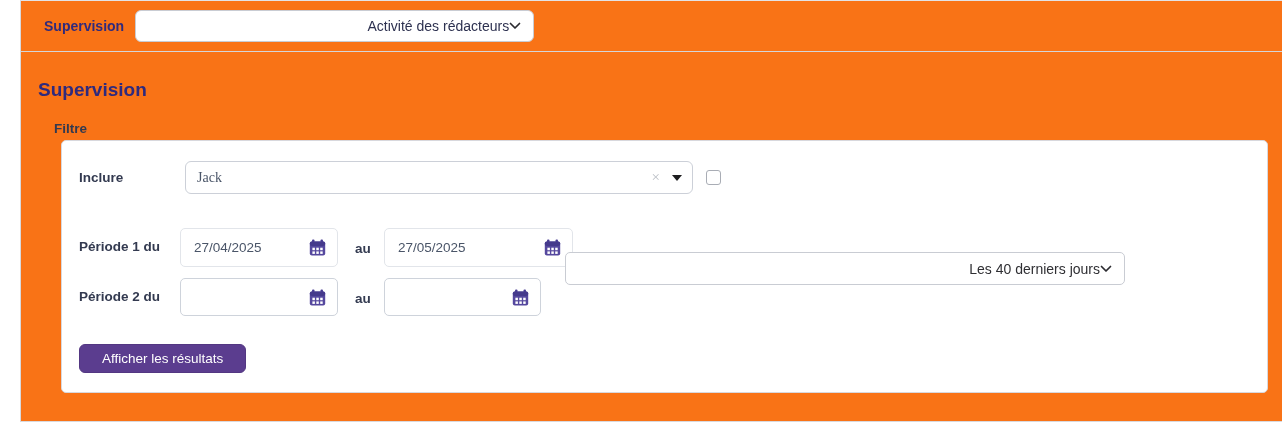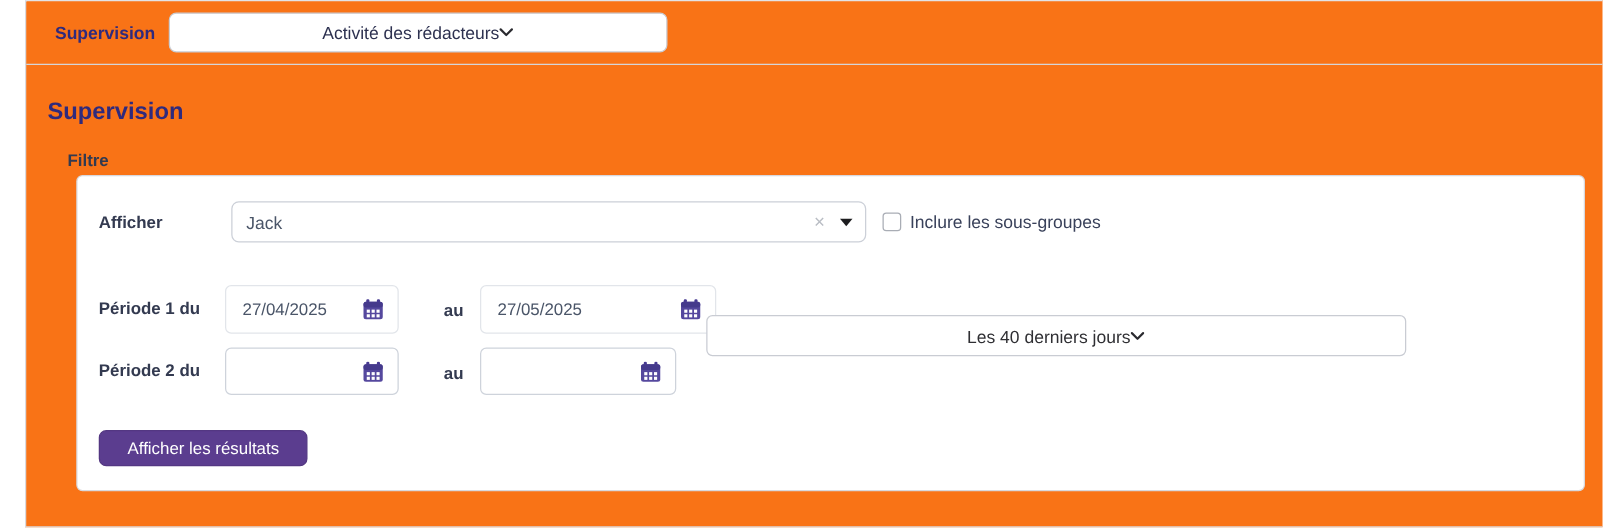--- a/index.html
+++ b/index.html
@@ -23,21 +23,21 @@
     padding-left: 23px;
   }
   .topbar-label {
     font-size: 14px; font-weight: bold; color: #2f2a7d;
     margin-right: 11px;
   }
   .select {
     background: #fff;
     border: 1px solid #c9ccd3;
     border-radius: 6px;
-    display: flex; align-items: center; justify-content: center;
+    display: flex; align-items: center; justify-content: flex-end;
     font-size: 14px; color: #2d3150;
     padding: 0 12px;
     cursor: pointer;
   }
   .topbar-select { width: 399px; height: 32px; }
   
   .main { position: relative; }
   .page-title {
     margin: 27px 0 0 17px;
     font-size: 19px; font-weight: bold; color: #2f2a7d;
@@ -61,20 +61,21 @@
   }
   
   .combo {
     position: absolute; left: 123px; top: 20px;
     width: 508px; height: 33px;
     border: 1px solid #ccd0d8; border-radius: 6px;
     background: #fff;
     display: flex; align-items: center;
     padding: 0 10px 0 11px;
     cursor: pointer;
+    font-family: Liberation Serif, serif;
   }
   .combo-value { flex: 1; font-size: 14px; color: #4a5568; }
   .clear-x {
     font-size: 15px; color: #b9bdc4; margin-right: 12px;
     line-height: 1; cursor: pointer;
   }
   .caret-down {
     width: 0; height: 0;
     border-left: 5px solid transparent;
     border-right: 5px solid transparent;
@@ -88,21 +89,21 @@
     border: 1px solid #a9adb5; border-radius: 3px;
     background: #fff; cursor: pointer;
   }
   .checkbox-label {
     position: absolute; left: 666px; top: 28px;
     font-size: 14px; color: #39415a;
   }
   
   .date-wrap {
     position: absolute;
-    width: 139px; height: 39px;
+    width: 158px; height: 39px;
     border-radius: 5px;
     background: #fff;
     display: flex; align-items: center;
   }
   .date-wrap.p1 { border: 1px solid #e2e5ea; }
   .date-wrap.p2 { border: 1px solid #ced3db; height: 38px; }
   .date-input {
     flex: 1; min-width: 0;
     border: none; outline: none; background: transparent;
     font-family: "Liberation Sans", sans-serif;
@@ -147,30 +148,29 @@
     </div>
   </header>
 
   <main class="main">
     <h1 class="page-title">Supervision</h1>
 
     <div class="filter-label">Filtre</div>
 
     <div class="filter-box">
 
-      <span class="field-label" style="left:17px; top:29px;">Afficher</span>
+      <span class="field-label" style="left:17px; top:29px;">Inclure</span>
 
       <div class="combo">
         <span class="combo-value">Jack</span>
         <span class="clear-x">×</span>
         <span class="caret-down"></span>
       </div>
 
       <span class="checkbox"></span>
-      <span class="checkbox-label">Inclure les sous-groupes</span>
 
       <span class="field-label" style="left:17px; top:98px;">Période 1 du</span>
 
       <div class="date-wrap p1" style="left:118px; top:87px;">
         <input class="date-input" type="text" value="27/04/2025" style="">
         <svg class="cal-icon" width="17" height="17" viewBox="0 0 17 17">
           <rect x="3" y="0.4" width="2.5" height="4.5" rx="1" fill="#473a92"></rect>
           <rect x="11.5" y="0.4" width="2.5" height="4.5" rx="1" fill="#473a92"></rect>
           <rect x="0.8" y="2.4" width="15.4" height="14" rx="2" fill="#55489e"></rect>
           <rect x="0.8" y="2.4" width="15.4" height="4.6" rx="2" fill="#453a8c"></rect>

